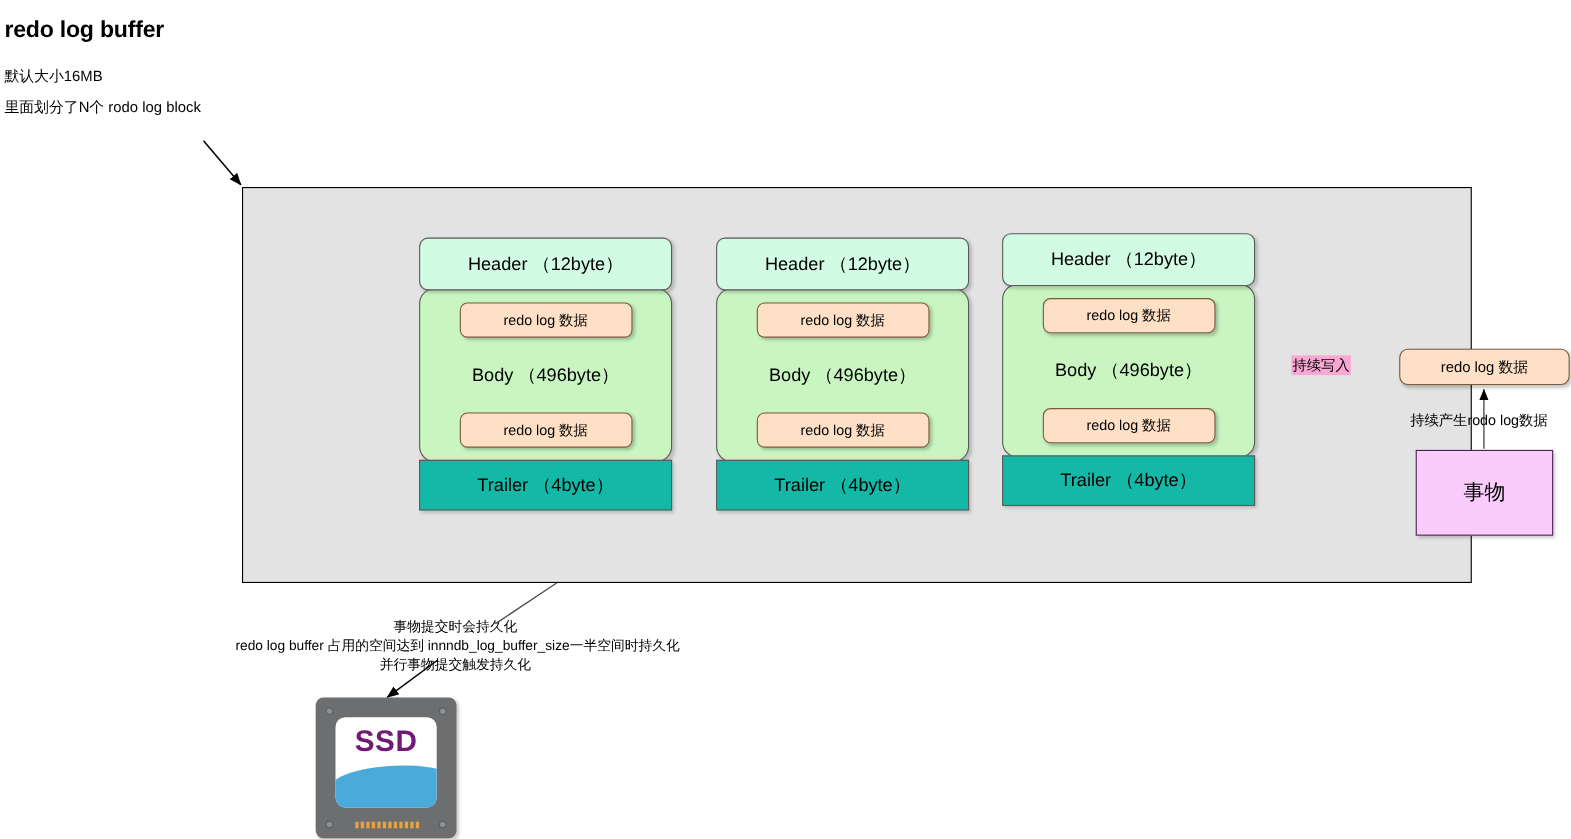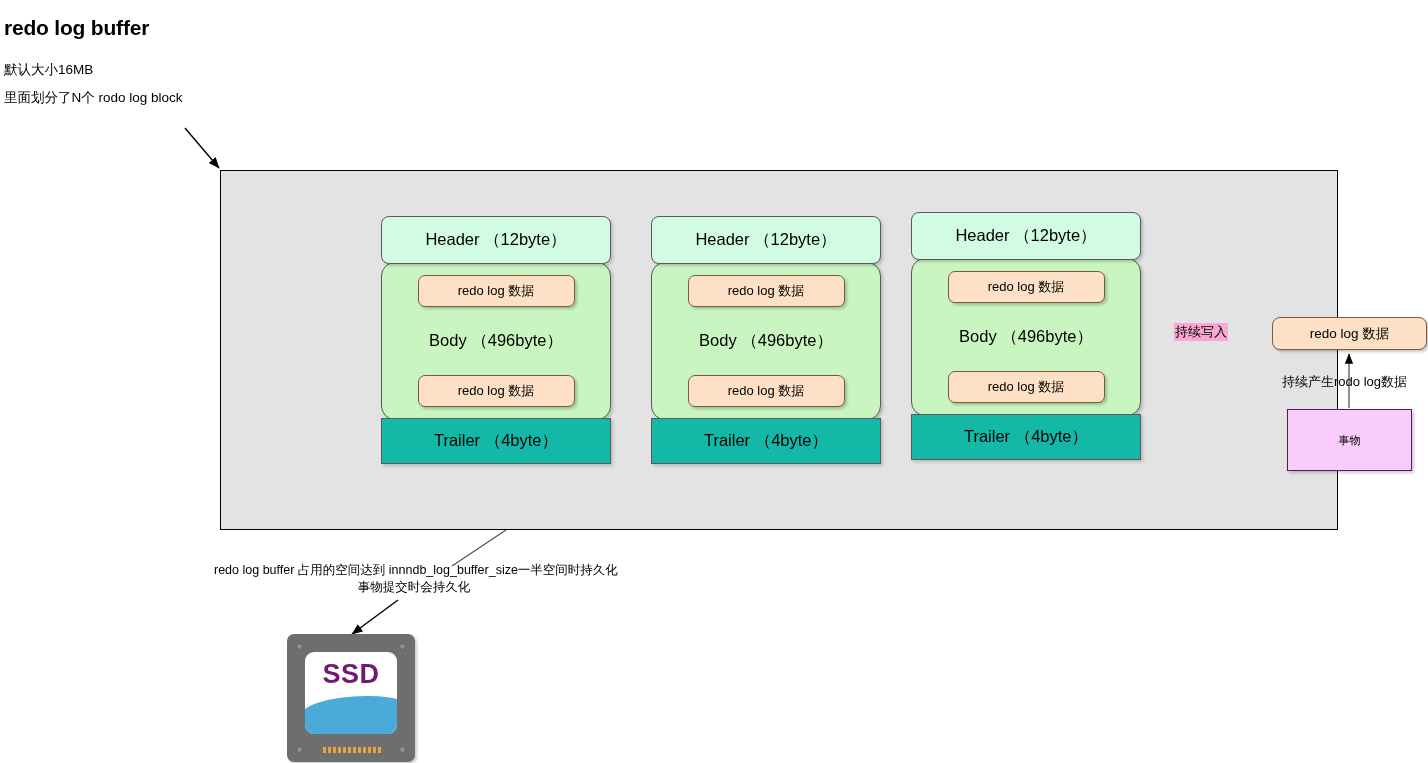--- a/index.html
+++ b/index.html
@@ -101,25 +101,25 @@
     background: #fde0c5;
     border: 1.4px solid #7d5a3c;
     border-radius: 8px;
     display: flex; align-items: center; justify-content: center;
     font-size: 13.5px;
     box-shadow: 2px 2px 3px rgba(0,0,0,0.22);
   }
   #transaction-box {
     position: absolute;
     left: 1287px; top: 409px;
-    width: 125px; height: 62px;
+    width: 125px; height: 78px;
     background: #f9ccfb;
     border: 1.6px solid #4c2050;
     display: flex; align-items: center; justify-content: center;
-    font-size: 11px;
+    font-size: 19px;
     box-shadow: 2px 2px 3px rgba(0,0,0,0.2);
   }
   #label-write-continuous {
     position: absolute; left: 1174px; top: 323px;
     font-size: 13px; white-space: nowrap;
     background: #f9a8d4; padding: 0 1px;
   }
   #label-generate-continuous {
     position: absolute; left: 1282px; top: 373px;
     font-size: 13px; white-space: nowrap;
@@ -255,22 +255,23 @@
   </div>
 
 </div>
 
 <div id="label-write-continuous">持续写入</div>
 <div id="redo-source-box">redo log 数据</div>
 <div id="label-generate-continuous">持续产生rodo log数据</div>
 <div id="transaction-box">事物</div>
 
 <div id="persist-notes">
+  <div>事物提交时会持久化</div>
   <div>redo log buffer 占用的空间达到  innndb_log_buffer_size一半空间时持久化</div>
-  <div>事物提交时会持久化</div>
+  <div>并行事物提交触发持久化</div>
 </div>
 
 <div id="ssd-device">
   <div class="ssd-screw" id="ssd-screw-tl"></div>
   <div class="ssd-screw" id="ssd-screw-tr"></div>
   <div class="ssd-screw" id="ssd-screw-bl"></div>
   <div class="ssd-screw" id="ssd-screw-br"></div>
   <div id="ssd-label">
     <div id="ssd-wave"></div>
     <div id="ssd-label-text">SSD</div>

